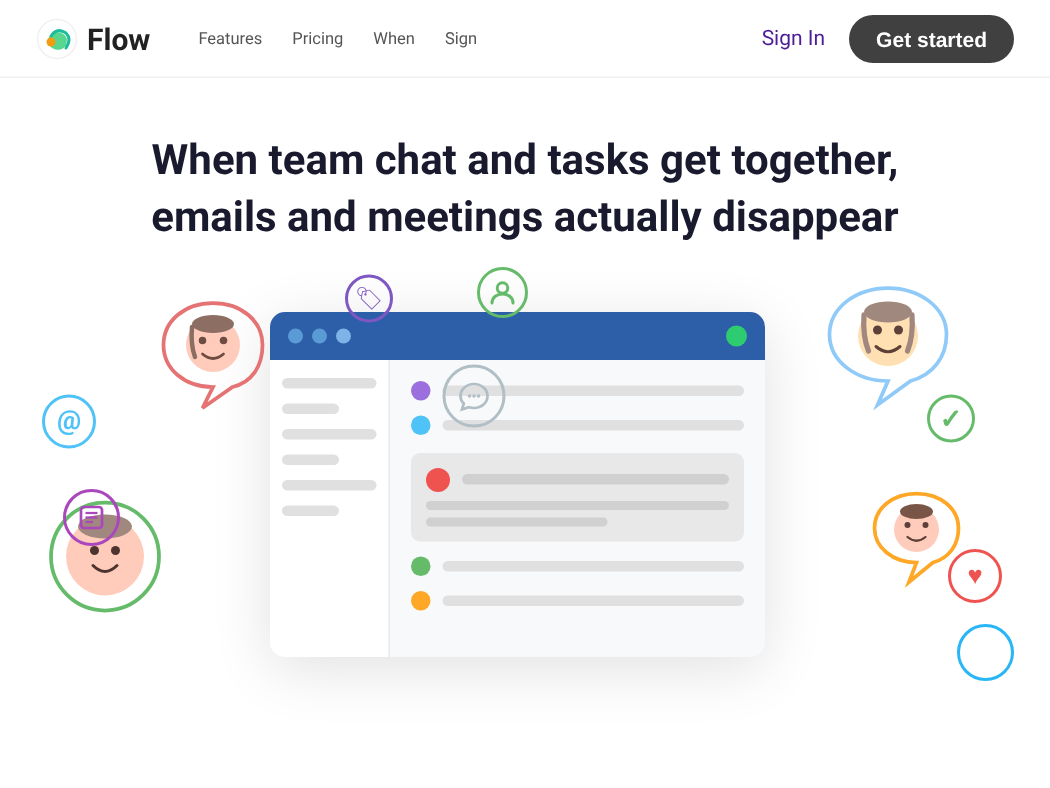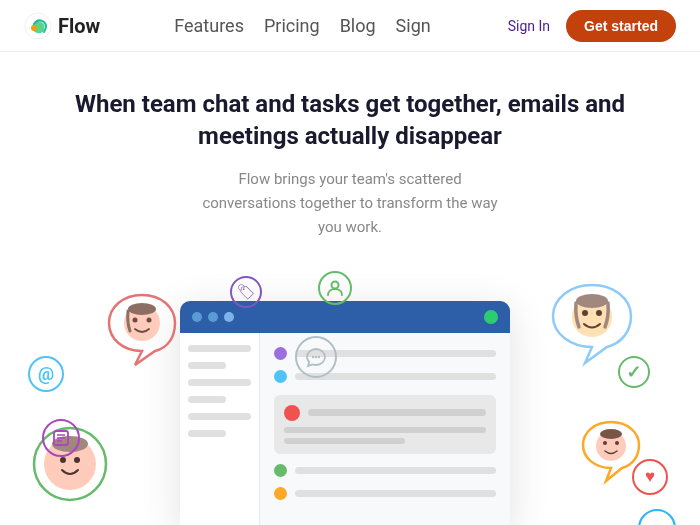--- a/index.html
+++ b/index.html
@@ -12,21 +12,20 @@
       color: #333;
     }
 
     
     nav {
       display: flex;
       align-items: center;
       padding: 0 24px;
       height: 52px;
       border-bottom: 1px solid #f0f0f0;
-      gap: 42px;
     }
     .logo {
       display: flex;
       align-items: center;
       gap: 6px;
       margin-right: 32px;
     }
     .logo-icon {
       width: 28px;
       height: 28px;
@@ -35,54 +34,54 @@
       font-size: 20px;
       font-weight: 700;
       color: #222;
     }
     .nav-links {
       display: flex;
       gap: 20px;
       flex: 1;
     }
     .nav-link {
-      font-size: 18px;
+      font-size: 11px;
       color: #555;
       text-decoration: none;
       cursor: pointer;
     }
     .nav-right {
       display: flex;
       align-items: center;
       gap: 16px;
     }
     .sign-in {
       font-size: 14px;
       color: #4c1d95;
       cursor: pointer;
     }
     .get-started-btn {
-      background: #c2410c;
+      background: #404040;
       color: #fff;
       border: none;
       border-radius: 16px;
       padding: 8px 18px;
       font-size: 14px;
       font-weight: 600;
       cursor: pointer;
     }
 
     
     .hero {
       text-align: center;
       padding-top: 36px;
       position: relative;
     }
     .hero-title {
-      font-size: 24px;
+      font-size: 28px;
       font-weight: 700;
       color: #1a1a2e;
       line-height: 1.35;
       max-width: 560px;
       margin: 0 auto 14px;
     }
     .hero-subtitle {
       font-size: 15px;
       color: #888;
       line-height: 1.6;
@@ -309,32 +308,31 @@
       <circle cx="14" cy="14" r="13" fill="none" stroke="#f0f0f0" stroke-width="1"></circle>
       <path d="M8 14 Q11 8 17 10 Q22 12 20 18 Q18 22 13 21 Q7 19 8 14Z" fill="#2ecc71" opacity="0.8"></path>
       <path d="M10 12 Q14 6 20 10 Q24 14 20 20" fill="none" stroke="#1abc9c" stroke-width="2" stroke-linecap="round"></path>
       <circle cx="10" cy="16" r="3" fill="#f39c12"></circle>
     </svg>
     <span class="logo-text">Flow</span>
   </div>
   <div class="nav-links">
     <a class="nav-link">Features</a>
     <a class="nav-link">Pricing</a>
-    <a class="nav-link">Blog</a>
+    <a class="nav-link">When</a>
     <a class="nav-link">Sign</a>
   </div>
   <div class="nav-right">
     <span class="sign-in">Sign In</span>
     <button class="get-started-btn">Get started</button>
   </div>
 </nav>
 
 <div class="hero">
   <h1 class="hero-title">When team chat and tasks get together, emails and meetings actually disappear</h1>
-  <p class="hero-subtitle">Flow brings your team's scattered conversations together to transform the way you work.</p>
 </div>
 
 <div class="illustration">
 
   <div class="app-window">
     <div class="app-titlebar">
       <div class="titlebar-dot blue"></div>
       <div class="titlebar-dot blue"></div>
       <div class="titlebar-dot light"></div>
       <div class="titlebar-green"></div>

